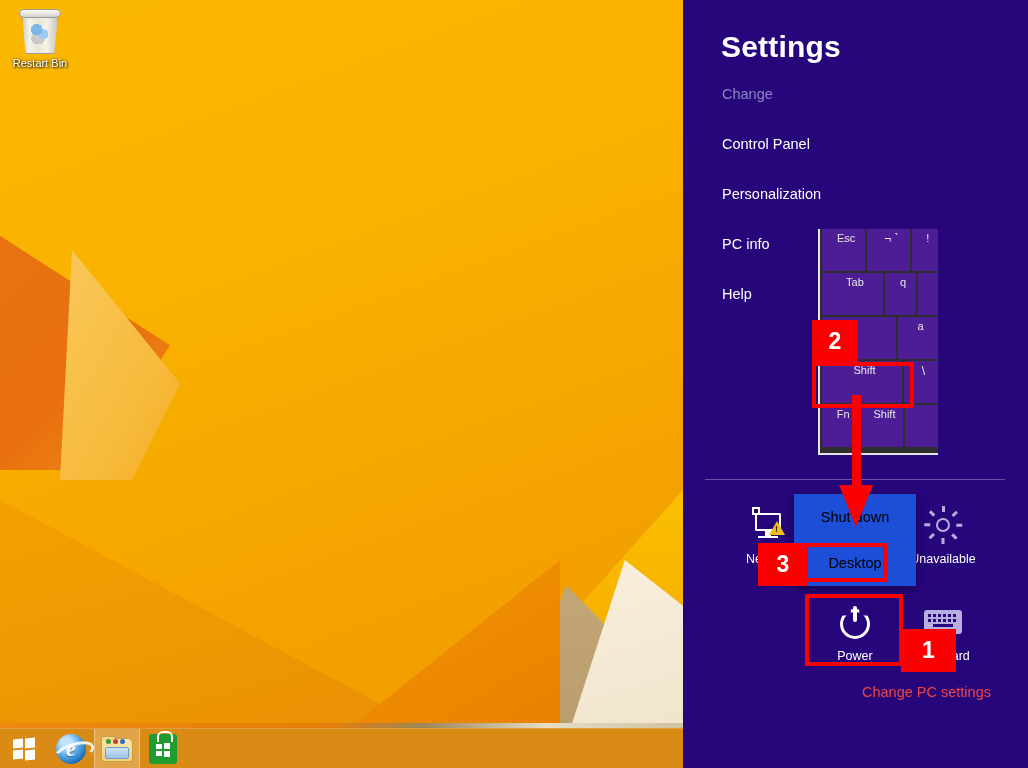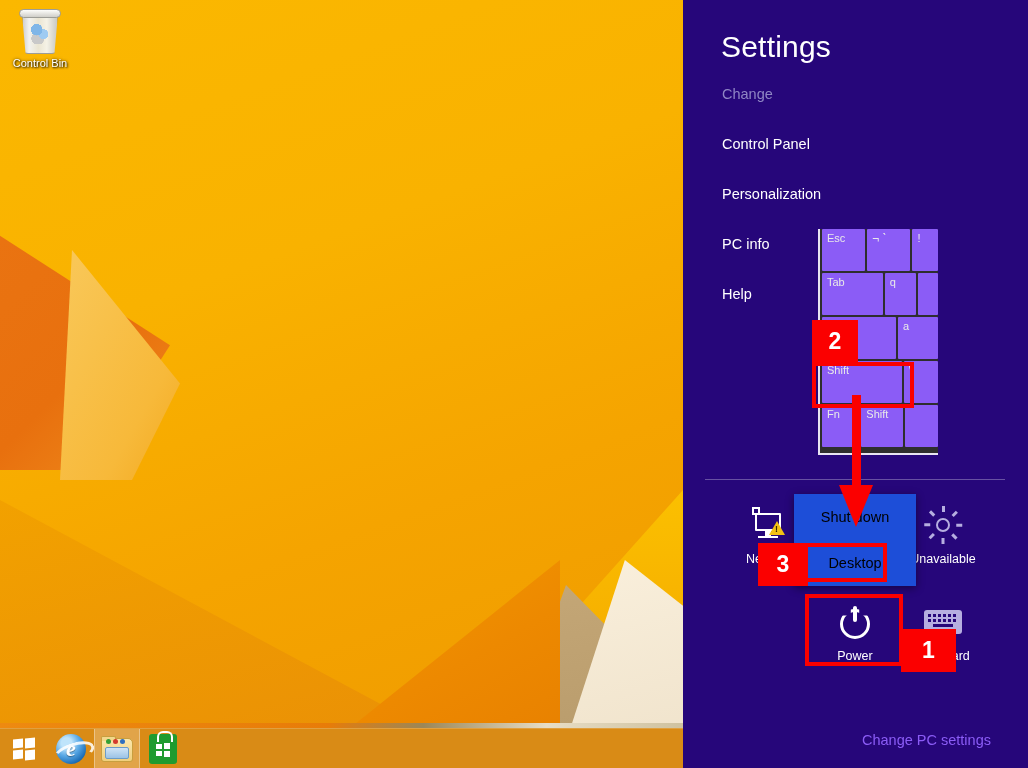--- a/index.html
+++ b/index.html
@@ -217,21 +217,21 @@
     left: 683px; top: 0;
     width: 345px; height: 768px;
     background: #26067a;
     color: #ffffff;
     overflow: hidden;
   }
   #charms-title {
     position: absolute;
     left: 38px; top: 30px;
     font-size: 30px;
-    font-weight: 400;
+    font-weight: 700;
     letter-spacing: .2px;
     color: #ffffff;
   }
   .charm-link {
     position: absolute;
     left: 39px;
     font-size: 14.5px;
     font-weight: 400;
     color: #ffffff;
     cursor: default;
@@ -339,23 +339,23 @@
     position: relative; padding: 4px;
   }
   .ico-kbd .row {
     display:flex; gap:2px; margin-bottom:2px;
   }
   .ico-kbd .key { width:3px; height:3px; background:#26067a; }
   .ico-kbd .space { width:20px; height:3px; background:#26067a; margin:0 auto; }
 
   #change-pc-settings {
     position: absolute;
-    left: 862px; top: 732px;
+    left: 862px; top: 684px;
     font-size: 14.5px;
-    color: #8b5cf6;
+    color: #ef4444;
     cursor: default;
     white-space: nowrap;
   }
 
   
   #power-flyout {
     position: absolute;
     left: 794px; top: 494px;
     width: 122px; height: 92px;
     background: #1d4ed8;
@@ -383,29 +383,30 @@
     overflow: hidden;
     z-index: 20;
   }
   #kbd-overlay .krow {
     display: flex;
     gap: 2px;
     margin-bottom: 2px;
     padding-left: 2px;
   }
   #kbd-overlay .kkey {
-    background: #8b5cf6;
+    background: #4c1d95;
     color: #e9e9e9;
     font-size: 11px;
     line-height: 1;
     padding: 4px 0 0 5px;
     height: 42px;
     border-radius: 1px;
     overflow: hidden;
     white-space: nowrap;
+    text-align: center;
   }
   #kbd-overlay .kkey.sym { font-size: 12px; }
 
   
   .ann-box {
     position: absolute;
     border: 4px solid #fb0000;
     z-index: 40;
     pointer-events: none;
   }
@@ -452,21 +453,21 @@
     <div class="wall-layer wall-cone"></div>
     <div class="wall-layer wall-ground"></div>
     <div class="wall-layer wall-ground-hi"></div>
 
     <div id="recycle-bin">
       <div class="bin-glyph">
         <div class="bin-body"></div>
         <div class="bin-paper"></div>
         <div class="bin-lid"></div>
       </div>
-      <div class="label">Control Bin</div>
+      <div class="label">Restart Bin</div>
     </div>
 
     <div id="taskbar">
       <div class="tb-btn start">
         <div class="ico-win">
           <i></i>
             <i></i>
             <i></i>
             <i></i>
         </div>

